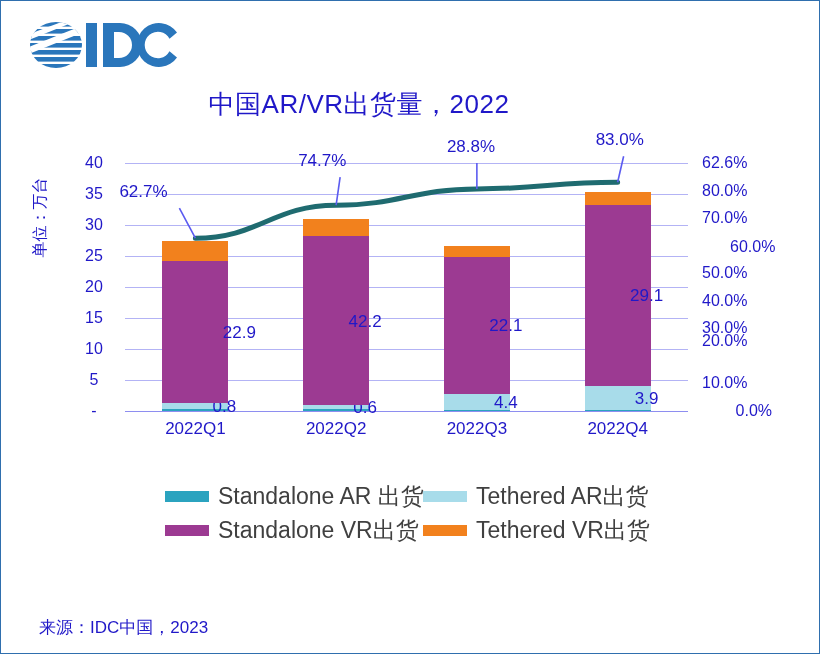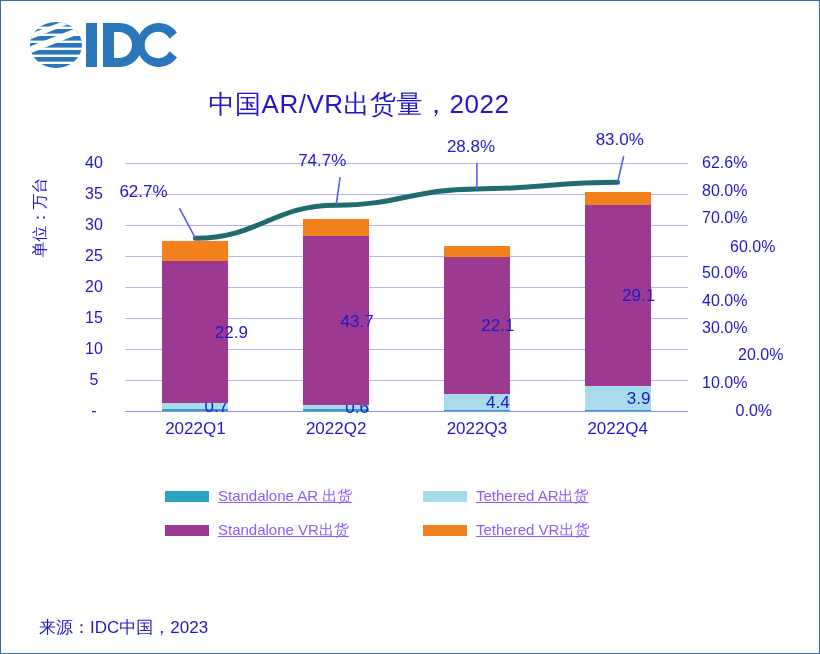--- a/index.html
+++ b/index.html
@@ -100,21 +100,21 @@
     position: absolute;
     bottom: 0;
   }
   .seg {
     position: absolute;
     left: 0;
     width: 100%;
   }
   .seg-label {
     position: absolute;
-    left: 4px;
+    left: 12px;
     width: 100%;
     text-align: center;
     font-size: 17px;
     color: #2018c8;
     line-height: 1;
     padding-left: 17px;
   }
 
   
   .xlabel {
@@ -156,23 +156,22 @@
     width: 44px;
     height: 11px;
     margin-right: 9px;
     flex: none;
   }
   .swatch.line {
     height: 5px;
     width: 47px;
   }
   .legend-text {
-    font-size: 15px;
-    color: #8b5cf6;
-    text-decoration: underline;
+    font-size: 23px;
+    color: #404040;
   }
 
   
   #source-note {
     position: absolute;
     left: 38px;
     top: 615px;
     font-size: 17px;
     color: #2018c8;
     white-space: nowrap;
@@ -241,40 +240,40 @@
         <div class="ylabel-left" style="left: -52px; top: 240px;">-</div>
       </div>
     <div id="ylabels-right">
         <div class="ylabel-right" style="left: 577px; top: -8px;">62.6%</div>
         <div class="ylabel-right" style="left: 577px; top: 19.5556px;">80.0%</div>
         <div class="ylabel-right" style="left: 577px; top: 47.1111px;">70.0%</div>
         <div class="ylabel-right" style="left: 577px; top: 76px; margin-left: 28px;">60.0%</div>
         <div class="ylabel-right" style="left: 577px; top: 102.222px;">50.0%</div>
         <div class="ylabel-right" style="left: 577px; top: 129.778px;">40.0%</div>
         <div class="ylabel-right" style="left: 577px; top: 157.333px;">30.0%</div>
-        <div class="ylabel-right" style="left: 577px; top: 184px; margin-left: 36px;">20.0%</div>
+        <div class="ylabel-right" style="left: 577px; top: 170px;">20.0%</div>
         <div class="ylabel-right" style="left: 577px; top: 212.444px;">10.0%</div>
         <div class="ylabel-right" style="left: 577px; top: 240px; text-align: right;">0.0%</div>
       </div>
 
     <div id="bars">
         <div class="bar-group" style="left: 37.375px; width: 66px; height: 248px;">
           <div class="seg" style="background: rgb(43, 163, 191); height: 2.48px; bottom: 0px;"></div>
           <div class="seg" style="background: rgb(168, 220, 234); height: 5.58px; bottom: 2.48px;"></div>
-          <div class="seg-label" style="bottom: -3.73px;">0.7</div>
+          <div class="seg-label" style="bottom: -3.73px;">0.8</div>
           <div class="seg" style="background: rgb(156, 58, 146); height: 141.98px; bottom: 8.06px;"></div>
           <div class="seg-label" style="bottom: 70.05px; margin-left: 15px;">22.9</div>
           <div class="seg" style="background: rgb(242, 129, 29); height: 20.46px; bottom: 150.04px;"></div>
         </div>
         <div class="bar-group" style="left: 178.125px; width: 66px; height: 248px;">
           <div class="seg" style="background: rgb(43, 163, 191); height: 1.86px; bottom: 0px;"></div>
           <div class="seg" style="background: rgb(168, 220, 234); height: 3.72px; bottom: 1.86px;"></div>
           <div class="seg-label" style="bottom: -5.28px;">0.6</div>
           <div class="seg" style="background: rgb(156, 58, 146); height: 169.26px; bottom: 5.58px;"></div>
-          <div class="seg-label" style="bottom: 81.21px;">43.7</div>
+          <div class="seg-label" style="bottom: 81.21px;">42.2</div>
           <div class="seg" style="background: rgb(242, 129, 29); height: 17.36px; bottom: 174.84px;"></div>
         </div>
         <div class="bar-group" style="left: 318.875px; width: 66px; height: 248px;">
           <div class="seg" style="background: rgb(43, 163, 191); height: 1.24px; bottom: 0px;"></div>
           <div class="seg" style="background: rgb(168, 220, 234); height: 16.12px; bottom: 1.24px;"></div>
           <div class="seg-label" style="bottom: 0.3px;">4.4</div>
           <div class="seg" style="background: rgb(156, 58, 146); height: 137.02px; bottom: 17.36px;"></div>
           <div class="seg-label" style="bottom: 76.87px;">22.1</div>
           <div class="seg" style="background: rgb(242, 129, 29); height: 10.54px; bottom: 154.38px;"></div>
         </div>

